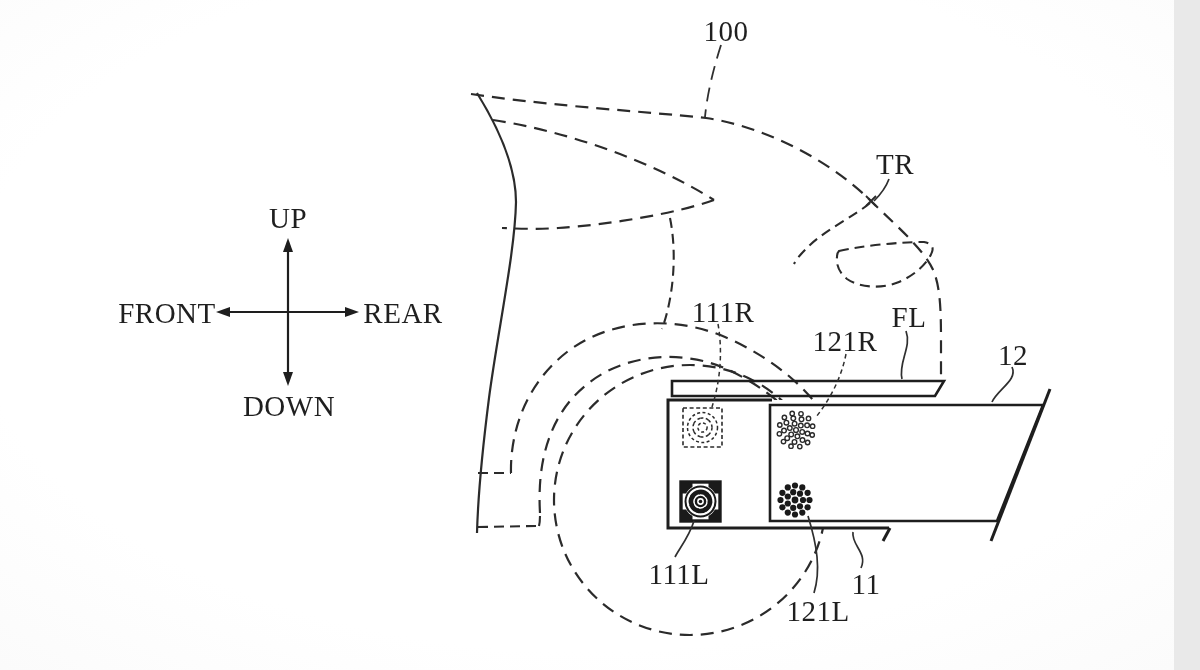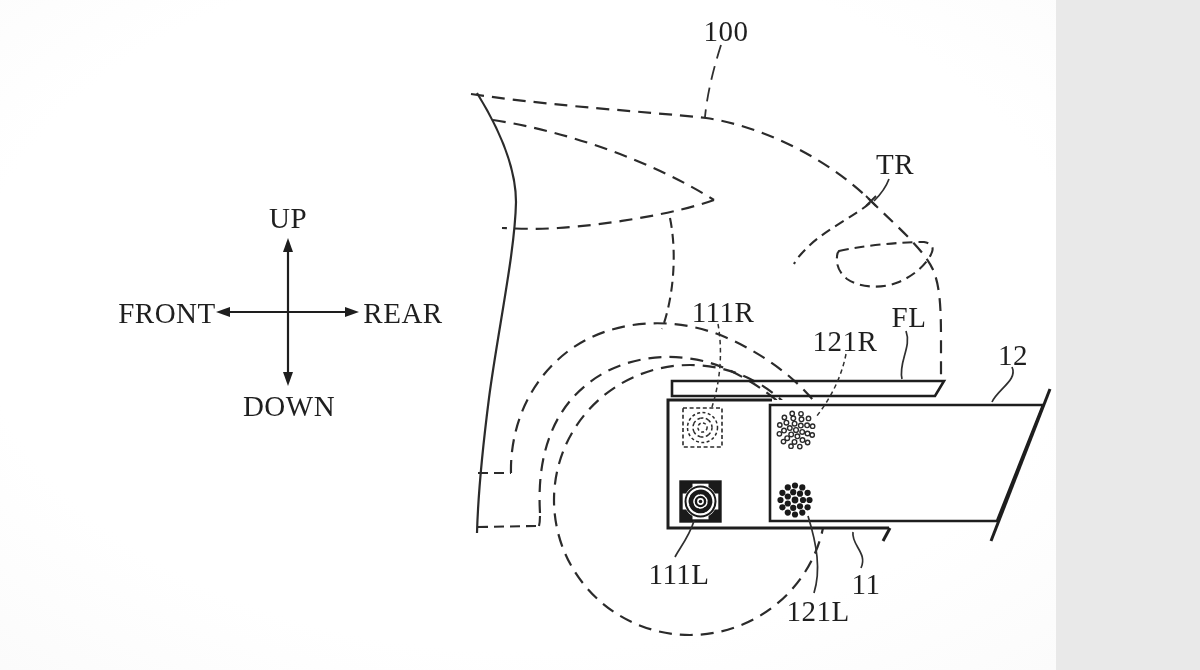--- a/index.html
+++ b/index.html
@@ -1,17 +1,17 @@
 <!DOCTYPE html>
 <html><head>
 <meta charset="utf-8">
 <style>
   html,body{margin:0;padding:0;background:#e9e9e9;}
   .stage{
-    position:relative;width:1056px;height:670px;overflow:hidden;
+    position:relative;width:1174px;height:670px;overflow:hidden;
     background:radial-gradient(ellipse 95% 95% at 50% 45%, #ffffff 55%, #fbfbfb 78%, #f1f1f1 100%);
     font-family:"Liberation Serif","DejaVu Serif",serif;
   }
   svg{position:absolute;left:0;top:0;}
   .lbl{
     font-family:"Liberation Serif","DejaVu Serif",serif;
     font-size:29px;fill:#1f1f1f;text-anchor:middle;letter-spacing:.5px;
   }
   .dash{fill:none;stroke:#2b2b2b;stroke-width:2.2;stroke-dasharray:13 8;}
   .dash-sm{fill:none;stroke:#2b2b2b;stroke-width:2.1;stroke-dasharray:10 6;}

